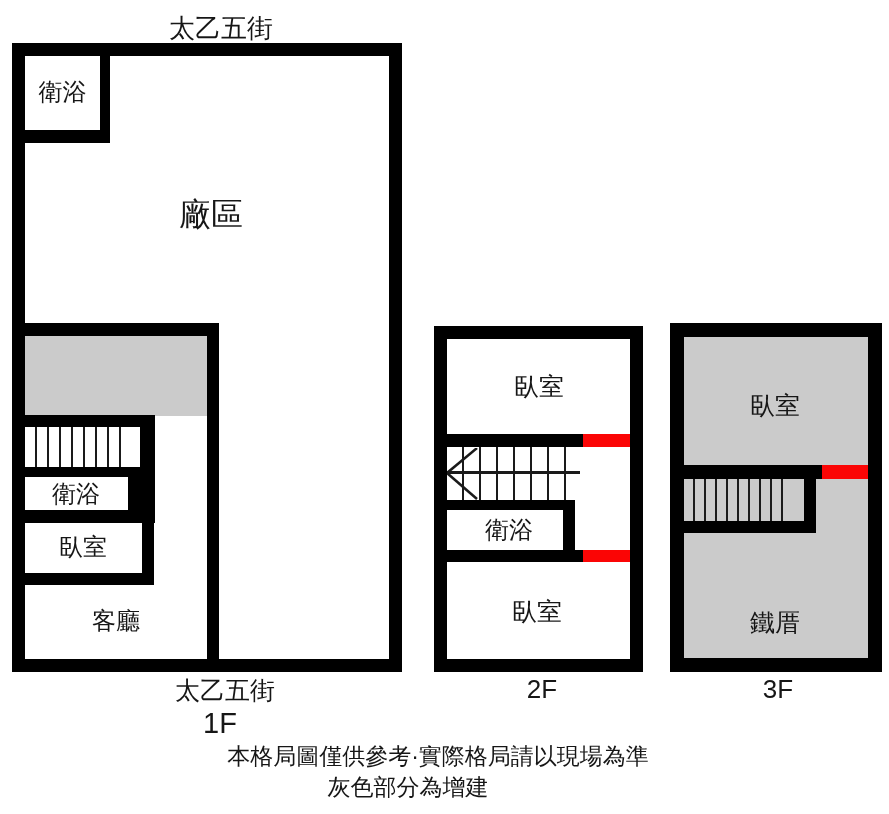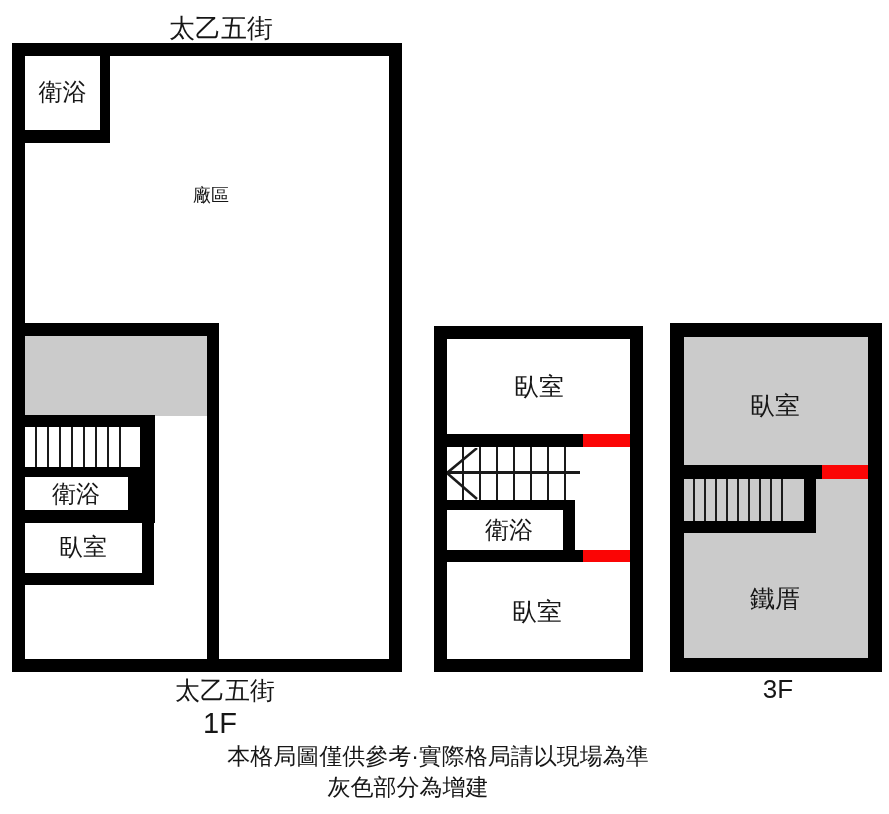--- a/index.html
+++ b/index.html
@@ -29,39 +29,40 @@
 <div class="canvas">
 
   <div class="lbl" style="left:121px;top:14px;width:200px;font-size:26px;">太乙五街</div>
 
   <div class="outline" style="left:12px;top:43px;width:390px;height:629px;"></div>
 
   <div class="wall" style="left:100px;top:43px;width:10px;height:100px;"></div>
   <div class="wall" style="left:12px;top:130px;width:98px;height:13px;"></div>
   <div class="lbl" style="left:25px;top:78px;width:75px;font-size:24px;">衛浴</div>
 
-  <div class="lbl" style="left:151px;top:185px;width:120px;font-size:18px;">廠區</div>
+  <div class="lbl" style="left:151px;top:196px;width:120px;font-size:32px;">廠區</div>
 
   <div class="wall" style="left:12px;top:323px;width:207px;height:13px;"></div>
   <div class="wall" style="left:207px;top:323px;width:12px;height:349px;"></div>
   <div class="gray" style="left:25px;top:336px;width:182px;height:80px;"></div>
 
   <div class="wall" style="left:12px;top:415px;width:143px;height:12px;"></div>
   <div class="treads-1f"></div>
   <div class="wall" style="left:140px;top:415px;width:15px;height:62px;"></div>
   <div class="wall" style="left:12px;top:467px;width:128px;height:10px;"></div>
 
   <div class="lbl" style="left:16px;top:480px;width:120px;font-size:24px;">衛浴</div>
   <div class="wall" style="left:128px;top:477px;width:27px;height:46px;"></div>
   <div class="wall" style="left:12px;top:510px;width:141px;height:13px;"></div>
 
   <div class="lbl" style="left:23px;top:533px;width:120px;font-size:24px;">臥室</div>
   <div class="wall" style="left:142px;top:523px;width:12px;height:62px;"></div>
   <div class="wall" style="left:12px;top:573px;width:142px;height:12px;"></div>
 
+  <div class="lbl" style="left:56px;top:607px;width:120px;font-size:24px;">客廳</div>
 
   <div class="lbl" style="left:125px;top:676px;width:200px;font-size:25px;">太乙五街</div>
   <div class="lbl" style="left:170px;top:707px;width:100px;font-size:29px;">1F</div>
 
   <div class="outline" style="left:434px;top:326px;width:209px;height:346px;"></div>
 
   <div class="lbl" style="left:479px;top:372px;width:120px;font-size:25px;">臥室</div>
 
   <div class="wall" style="left:440px;top:434px;width:143px;height:13px;"></div>
   <div class="red" style="left:583px;top:434px;width:47px;height:13px;"></div>
@@ -74,32 +75,33 @@
   </svg>
   <div class="wall" style="left:440px;top:500px;width:135px;height:10px;"></div>
 
   <div class="lbl" style="left:449px;top:516px;width:120px;font-size:24px;">衛浴</div>
   <div class="wall" style="left:563px;top:500px;width:12px;height:62px;"></div>
   <div class="wall" style="left:440px;top:550px;width:143px;height:12px;"></div>
   <div class="red" style="left:583px;top:550px;width:47px;height:12px;"></div>
 
   <div class="lbl" style="left:477px;top:597px;width:120px;font-size:25px;">臥室</div>
 
+  <div class="lbl" style="left:492px;top:675px;width:100px;font-size:26px;">2F</div>
 
   <div class="outline-gray" style="left:670px;top:323px;width:212px;height:349px;"></div>
 
   <div class="lbl" style="left:715px;top:391px;width:120px;font-size:25px;">臥室</div>
 
   <div class="wall" style="left:677px;top:465px;width:145px;height:14px;"></div>
   <div class="red" style="left:822px;top:465px;width:46px;height:14px;"></div>
 
   <div class="treads-3f"></div>
   <div class="wall" style="left:804px;top:479px;width:12px;height:54px;"></div>
   <div class="wall" style="left:677px;top:521px;width:139px;height:12px;"></div>
 
-  <div class="lbl" style="left:715px;top:584px;width:120px;font-size:25px;">鐵厝</div>
+  <div class="lbl" style="left:715px;top:608px;width:120px;font-size:25px;">鐵厝</div>
 
   <div class="lbl" style="left:728px;top:675px;width:100px;font-size:26px;">3F</div>
 
   <div class="lbl" style="left:88px;top:774px;width:640px;font-size:23px;">灰色部分為增建</div>
   <div class="lbl" style="left:88px;top:743px;width:700px;font-size:23px;">本格局圖僅供參考·實際格局請以現場為準</div>
 
 </div>
 
 </body></html>

